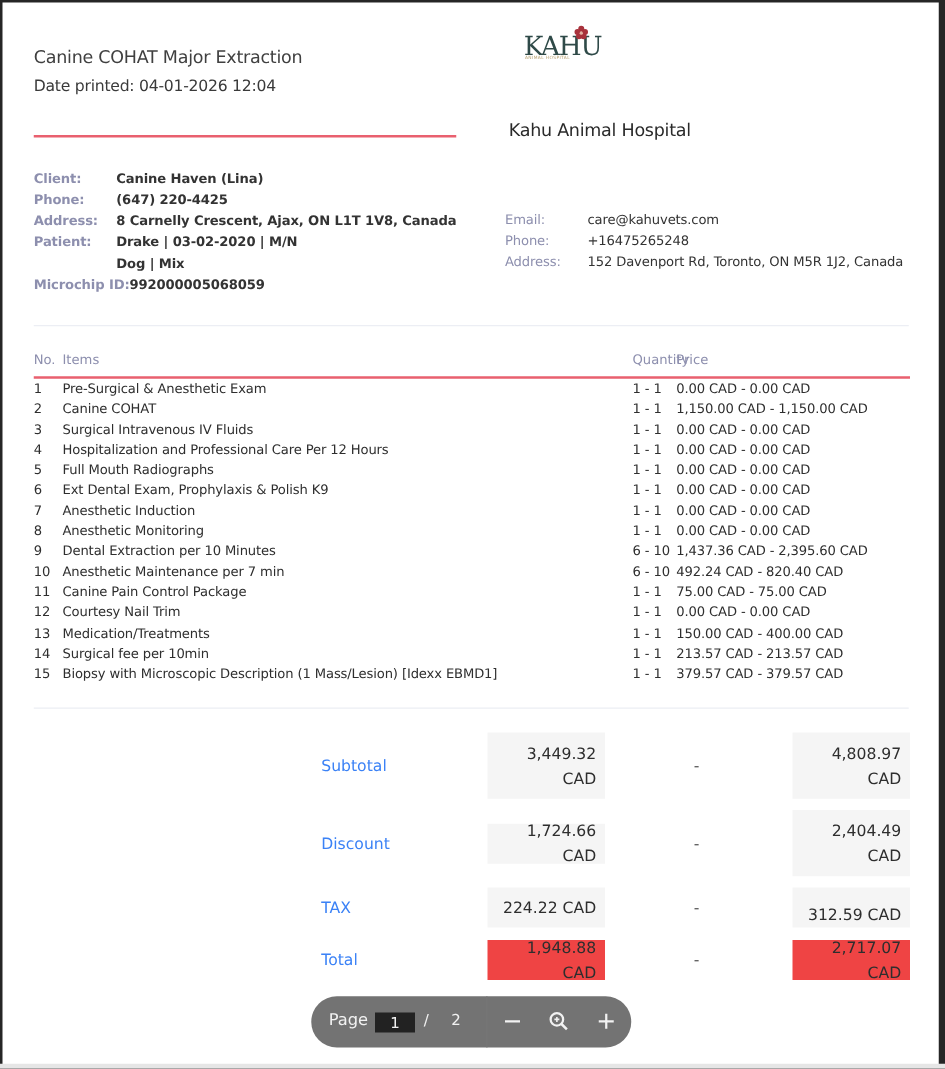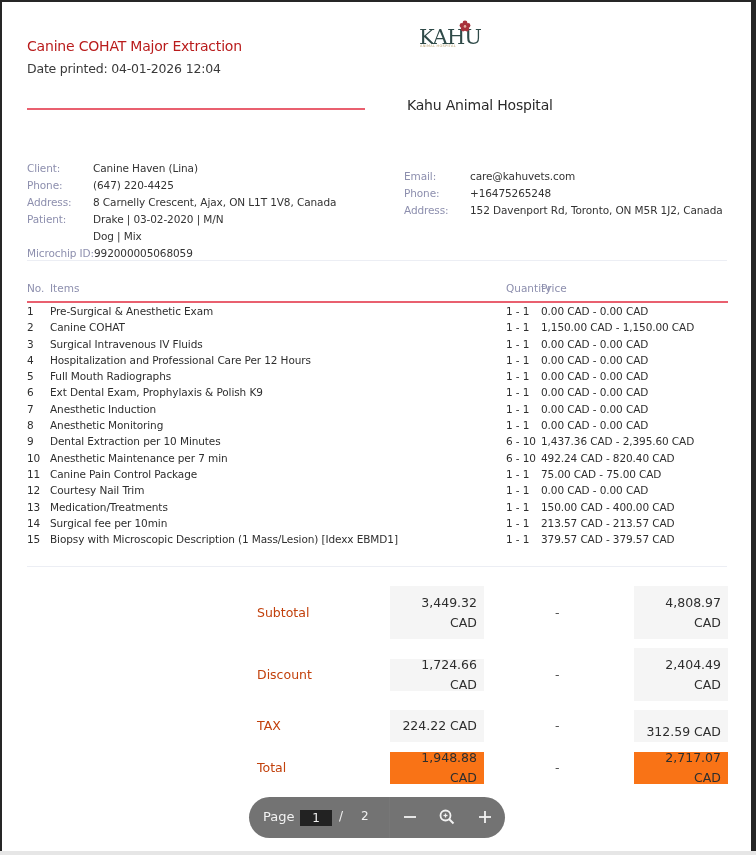--- a/index.html
+++ b/index.html
@@ -9,57 +9,57 @@
     font-family: "DejaVu Sans", sans-serif;
     color: #2b2b2b;
   }
   .page {
     position: absolute; left: 2px; top: 2px; width: 749px; height: 851px;
     background: #ffffff; overflow: hidden;
   }
   .bottom-strip {
     position: absolute; left: 0; top: 851px; width: 756px; height: 4px; background: #e6e6e6;
   }
-  .doc-title { position: absolute; left: 25px; top: 36px; font-size: 14px; color: #b91c1c; letter-spacing: -0.2px; }
+  .doc-title { position: absolute; left: 25px; top: 36px; font-size: 14px; color: #404040; letter-spacing: -0.2px; }
   .doc-date { position: absolute; left: 25px; top: 59px; font-size: 12.5px; color: #3a3a3a; letter-spacing: -0.2px; }
   .red-rule { position: absolute; left: 25px; top: 106px; width: 338px; height: 2px; background: #e9606f; }
   .logo { position: absolute; left: 415px; top: 15px; width: 60px; height: 34px; }
   .logo-text { position: absolute; left: 2px; top: 8px; font-family: "DejaVu Serif", serif; font-size: 21px; color: #2f4a48; letter-spacing: -1px; }
   .logo-sub { position: absolute; left: 3px; top: 27px; font-size: 3.5px; color: #b8a070; letter-spacing: 0.3px; }
   .logo-flower { position: absolute; left: 42px; top: 3px; width: 12px; height: 12px; }
   .hospital-name { position: absolute; left: 405px; top: 95px; font-size: 14px; color: #2a2a2a; letter-spacing: -0.2px; }
 
   .info { position: absolute; font-size: 10.5px; line-height: 17px; letter-spacing: -0.1px; }
   .info .row { display: flex; }
   .info .lbl { color: #8d8fae; }
   .info .val { color: #333; white-space: nowrap; }
-  .client-info { left: 25px; top: 158px; }
+  .client-info { left: 25px; top: 133px; font-weight: bold; }
   .client-info .lbl { width: 66px; }
   .client-info .row.microchip .lbl { width: auto; }
   .hosp-info { left: 402px; top: 146px; margin-top: 20px; }
   .hosp-info .lbl { width: 66px; }
 
   .gray-rule { position: absolute; left: 25px; width: 700px; height: 1px; background: #eceef4; }
 
   .tbl-head { position: absolute; left: 25px; top: 280px; width: 700px; font-size: 10.5px; color: #8d8fae; }
   .tbl-head span { position: absolute; top: 0; white-space: nowrap; }
   .pink-rule { position: absolute; left: 25px; top: 299px; width: 701px; height: 2px; background: #e9606f; }
 
   .items { position: absolute; left: 25px; top: 303px; width: 700px; }
   .item { position: relative; height: 16.3px; font-size: 10.5px; color: #2e2e2e; letter-spacing: -0.1px; white-space: nowrap; }
   .item span { position: absolute; top: 0; }
   .c-no { left: 0; }
   .c-name { left: 23px; }
   .c-qty { left: 479px; }
   .c-price { left: 514px; }
 
   .summary { position: absolute; left: 0; top: 0; }
-  .s-label { position: absolute; left: 255px; font-size: 12.5px; color: #c2410c; }
+  .s-label { position: absolute; left: 255px; font-size: 12.5px; color: #3b82f6; }
   .s-box { position: absolute; background: #f5f5f5; font-size: 12.5px; color: #2e2e2e; text-align: right; padding: 0 7px; box-sizing: border-box; line-height: 20px; display: flex; align-items: center; justify-content: flex-end; }
-  .s-box.green { background: #f97316; }
+  .s-box.green { background: #ef4444; }
   .s-dash { position: absolute; left: 553px; font-size: 12.5px; color: #555; }
   .box-lo { left: 388px; width: 94px; }
   .box-hi { left: 632px; width: 94px; }
 
   .pager {
     position: absolute; left: 247px; top: 795px; width: 256px; height: 41px;
     background: #737373; border-radius: 21px; color: #f2f2f2;
     font-size: 13px;
   }
   .pager .lbl-page { position: absolute; left: 14px; top: 12px; }

